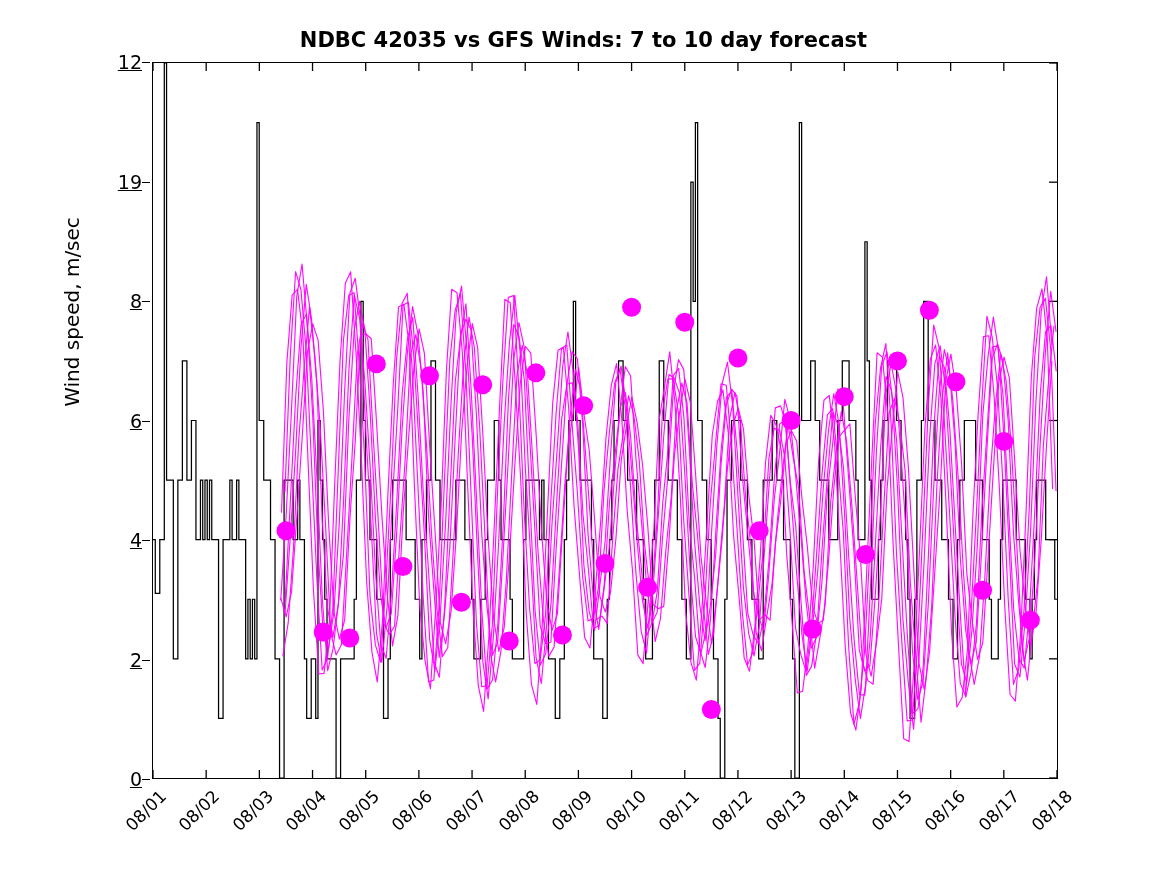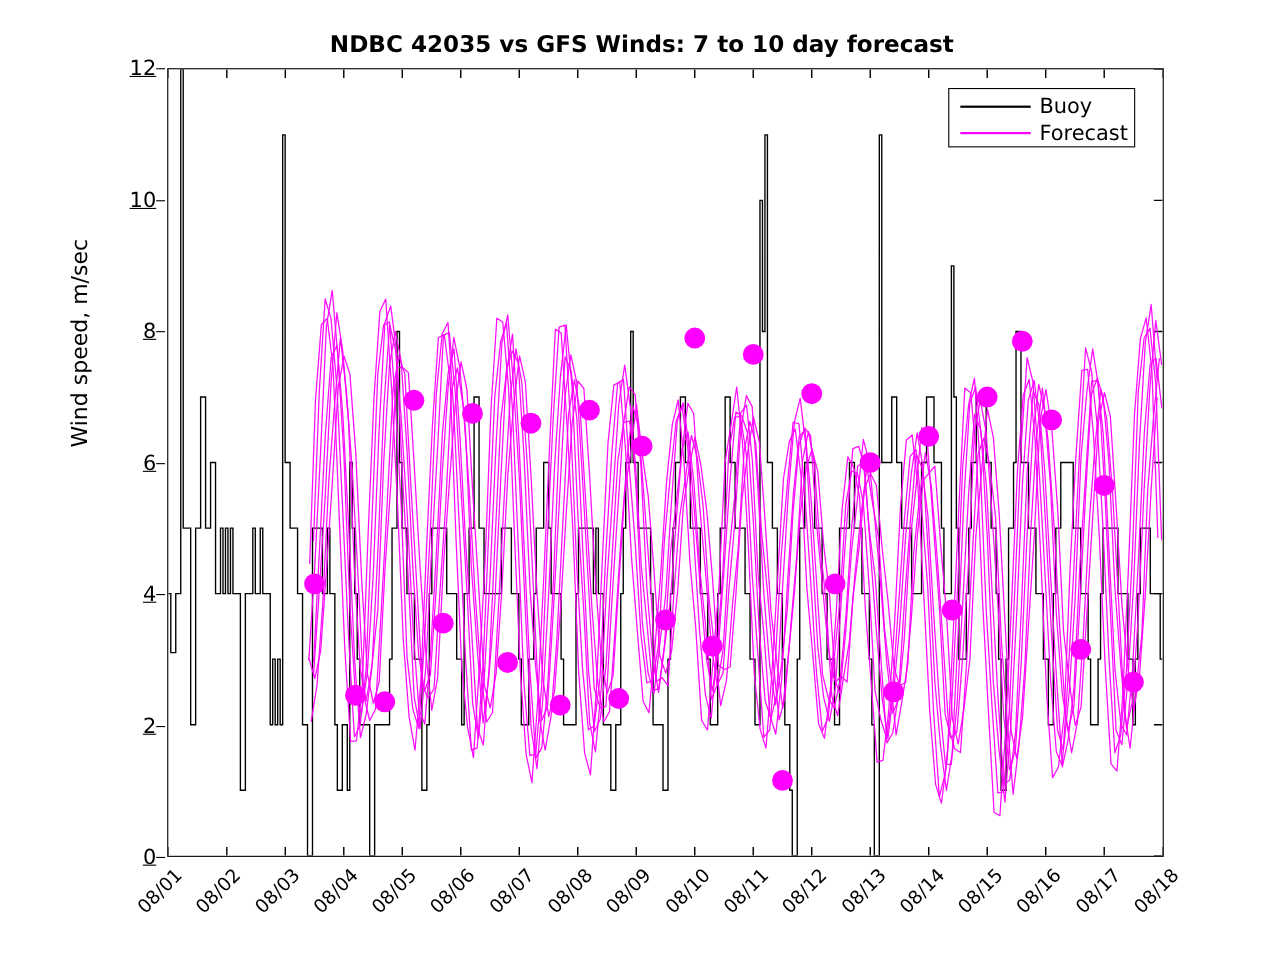--- a/index.html
+++ b/index.html
@@ -52,21 +52,21 @@
       <div class="ytick-label" style="top: 717px;">0</div>
       <div class="ytick-mark" style="top: 717px; left: 42px;"></div>
       <div class="ytick-label" style="top: 597.5px;">2</div>
       <div class="ytick-mark" style="top: 597.5px; left: 42px;"></div>
       <div class="ytick-label" style="top: 478px;">4</div>
       <div class="ytick-mark" style="top: 478px; left: 42px;"></div>
       <div class="ytick-label" style="top: 358.5px;">6</div>
       <div class="ytick-mark" style="top: 358.5px; left: 42px;"></div>
       <div class="ytick-label" style="top: 239px;">8</div>
       <div class="ytick-mark" style="top: 239px; left: 42px;"></div>
-      <div class="ytick-label" style="top: 119.5px;">10</div>
+      <div class="ytick-label" style="top: 119.5px;">19</div>
       <div class="ytick-mark" style="top: 119.5px; left: 42px;"></div>
       <div class="ytick-label" style="top: 0px;">12</div>
       <div class="ytick-mark" style="top: 0px; left: 42px;"></div>
     </div>
 
   <div id="plot-area">
     <svg id="plot-svg" viewBox="0 0 906 717" preserveAspectRatio="none">
         <line x1="0" y1="717" x2="0" y2="709" stroke="#000" stroke-width="1.3"></line>
         <line x1="0" y1="0" x2="0" y2="8" stroke="#000" stroke-width="1.3"></line>
         <line x1="53.294117647058826" y1="717" x2="53.294117647058826" y2="709" stroke="#000" stroke-width="1.3"></line>
@@ -164,24 +164,14 @@
       <div class="xtick-label" style="left: 630.941px; width: 58px;">08/11</div>
       <div class="xtick-label" style="left: 684.235px; width: 58px;">08/12</div>
       <div class="xtick-label" style="left: 737.529px; width: 58px;">08/13</div>
       <div class="xtick-label" style="left: 790.824px; width: 58px;">08/14</div>
       <div class="xtick-label" style="left: 844.118px; width: 58px;">08/15</div>
       <div class="xtick-label" style="left: 897.412px; width: 58px;">08/16</div>
       <div class="xtick-label" style="left: 950.706px; width: 58px;">08/17</div>
       <div class="xtick-label" style="left: 1004px; width: 58px;">08/18</div>
     </div>
 
-  <div id="legend">
-    <div class="legend-row">
-      <div class="legend-swatch" style="border-top:2px solid #000000;"></div>
-      <div class="legend-text">Buoy</div>
-    </div>
-    <div class="legend-row">
-      <div class="legend-swatch" style="border-top:2px solid #ff00ff;"></div>
-      <div class="legend-text">Forecast</div>
-    </div>
-  </div>
 
 </div>
 
 </body></html>

